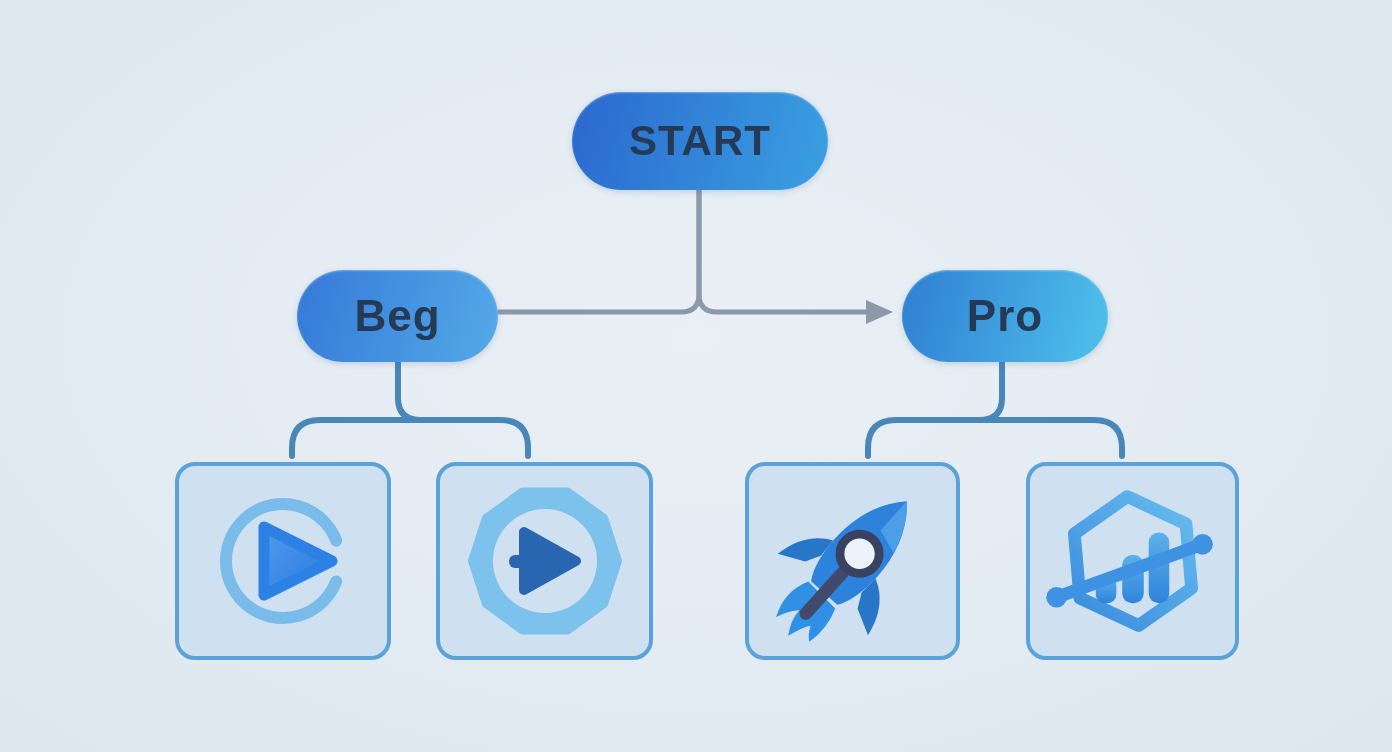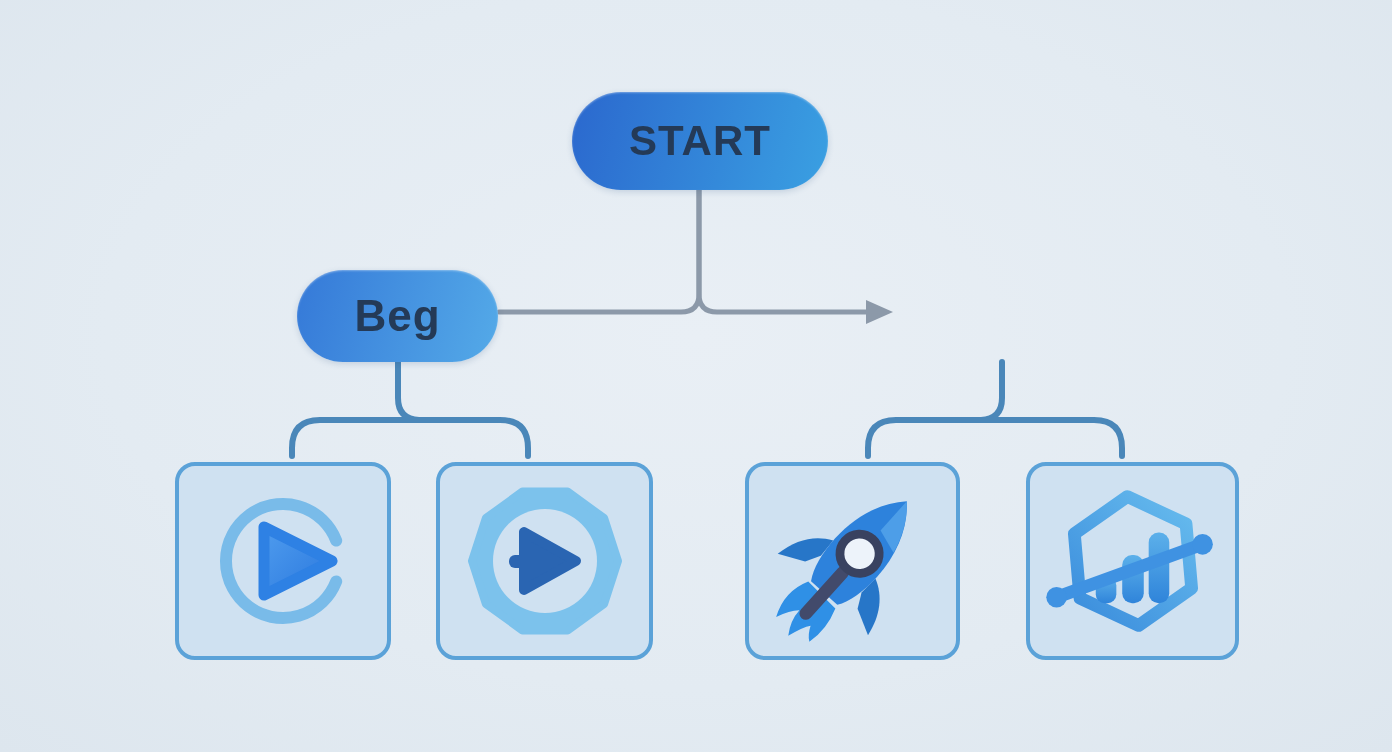--- a/index.html
+++ b/index.html
@@ -50,20 +50,23 @@
   </svg>
 
   <div class="pill pill-beg">
     <span>Beg</span>
   </div>
 
   <div class="pill pill-start">
     <span>START</span>
   </div>
 
+  <div class="pill pill-pro">
+    <span>Pro</span>
+  </div>
 
   <div class="icon-box box-1">
     <svg width="190" height="190" viewBox="0 0 190 190" xmlns="http://www.w3.org/2000/svg">
       <defs>
         <linearGradient id="tri1" x1="0" y1="0" x2="1" y2="1">
           <stop offset="0" stop-color="#4f9cee"></stop>
             <stop offset="1" stop-color="#2a78de"></stop>
         </linearGradient>
       </defs>
       <path d="M 148.2 74.6 A 57 57 0 1 0 148.2 115.4" fill="none" stroke="#79bbe9" stroke-width="12" stroke-linecap="round"></path>

